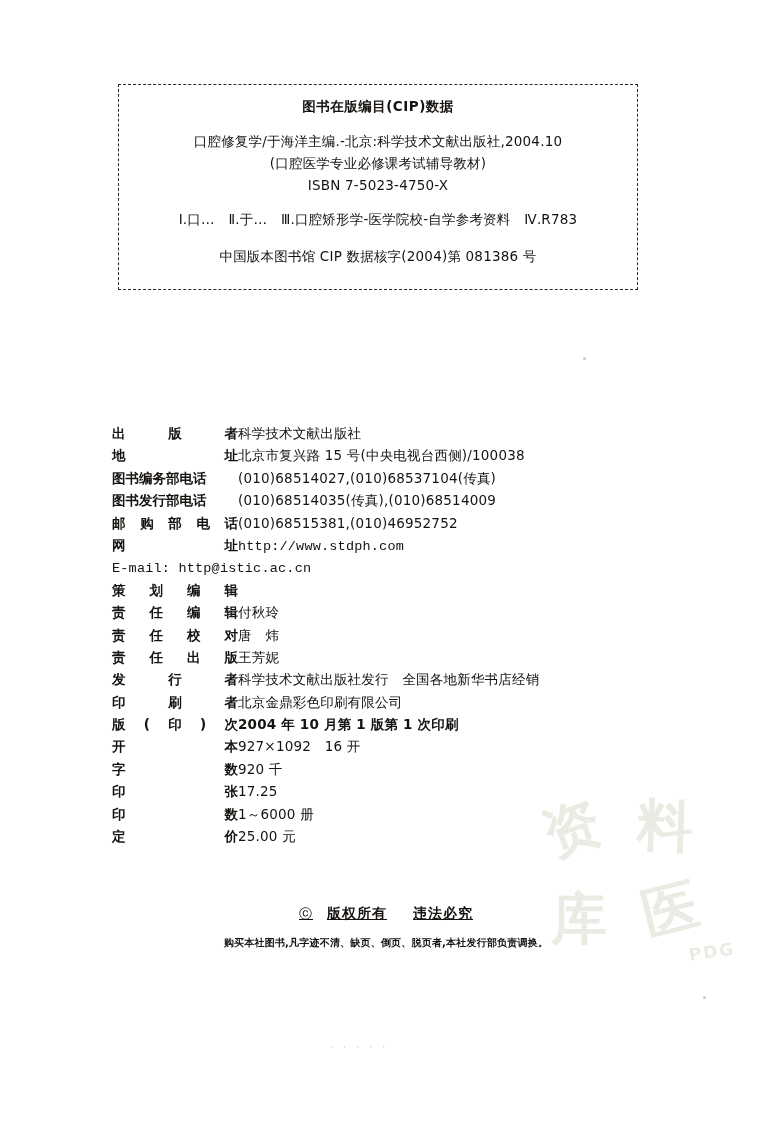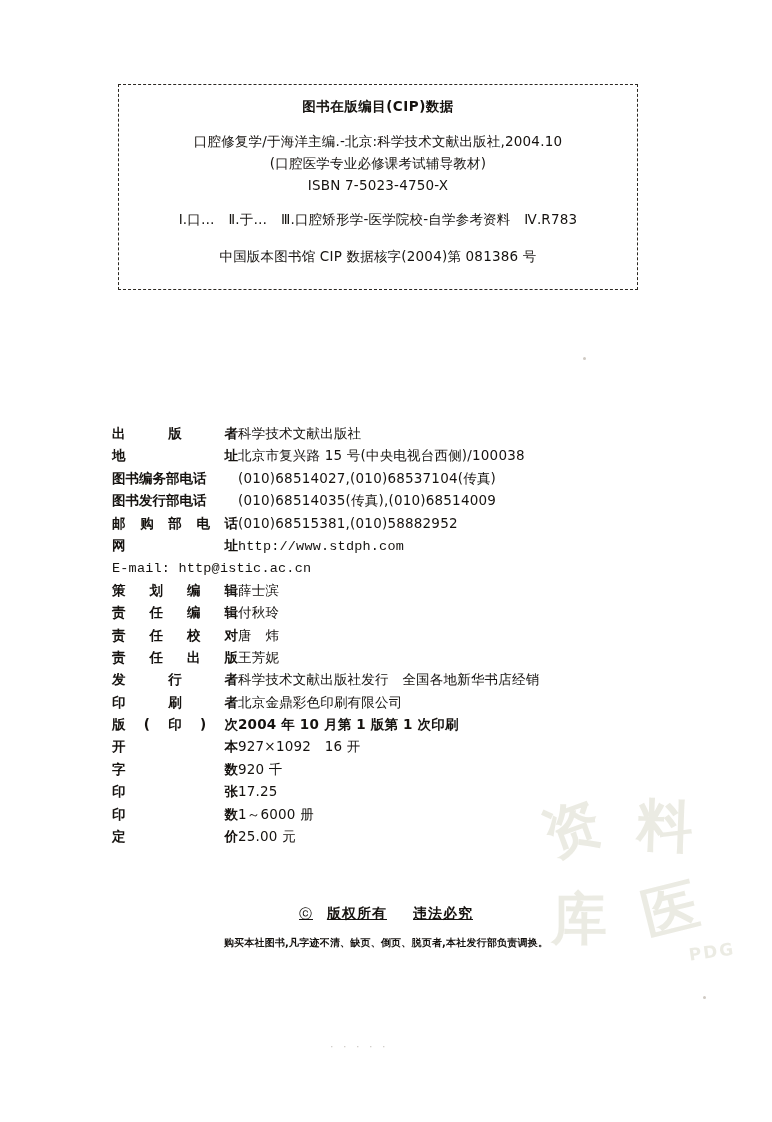--- a/index.html
+++ b/index.html
@@ -201,41 +201,40 @@
   </div>
 
   <div class="row">
     <div class="label spread">
       <span>邮</span>
       <span>购</span>
       <span>部</span>
       <span>电</span>
       <span>话</span>
     </div>
-    <div class="value">(010)68515381,(010)58882952</div>
+    <div class="value">(010)68515381,(010)46952752</div>
   </div>
 
   <div class="row">
     <div class="label spread">
       <span>网</span>
       <span>址</span>
     </div>
     <div class="value mono-ish">http://www.stdph.com</div>
   </div>
 
   <div class="full-line mono-ish">E-mail: http@istic.ac.cn</div>
 
   <div class="row">
     <div class="label spread">
       <span>策</span>
       <span>划</span>
       <span>编</span>
       <span>辑</span>
     </div>
-    <div class="value">薛士滨</div>
   </div>
 
   <div class="row">
     <div class="label spread">
       <span>责</span>
       <span>任</span>
       <span>编</span>
       <span>辑</span>
     </div>
     <div class="value">付秋玲</div>

